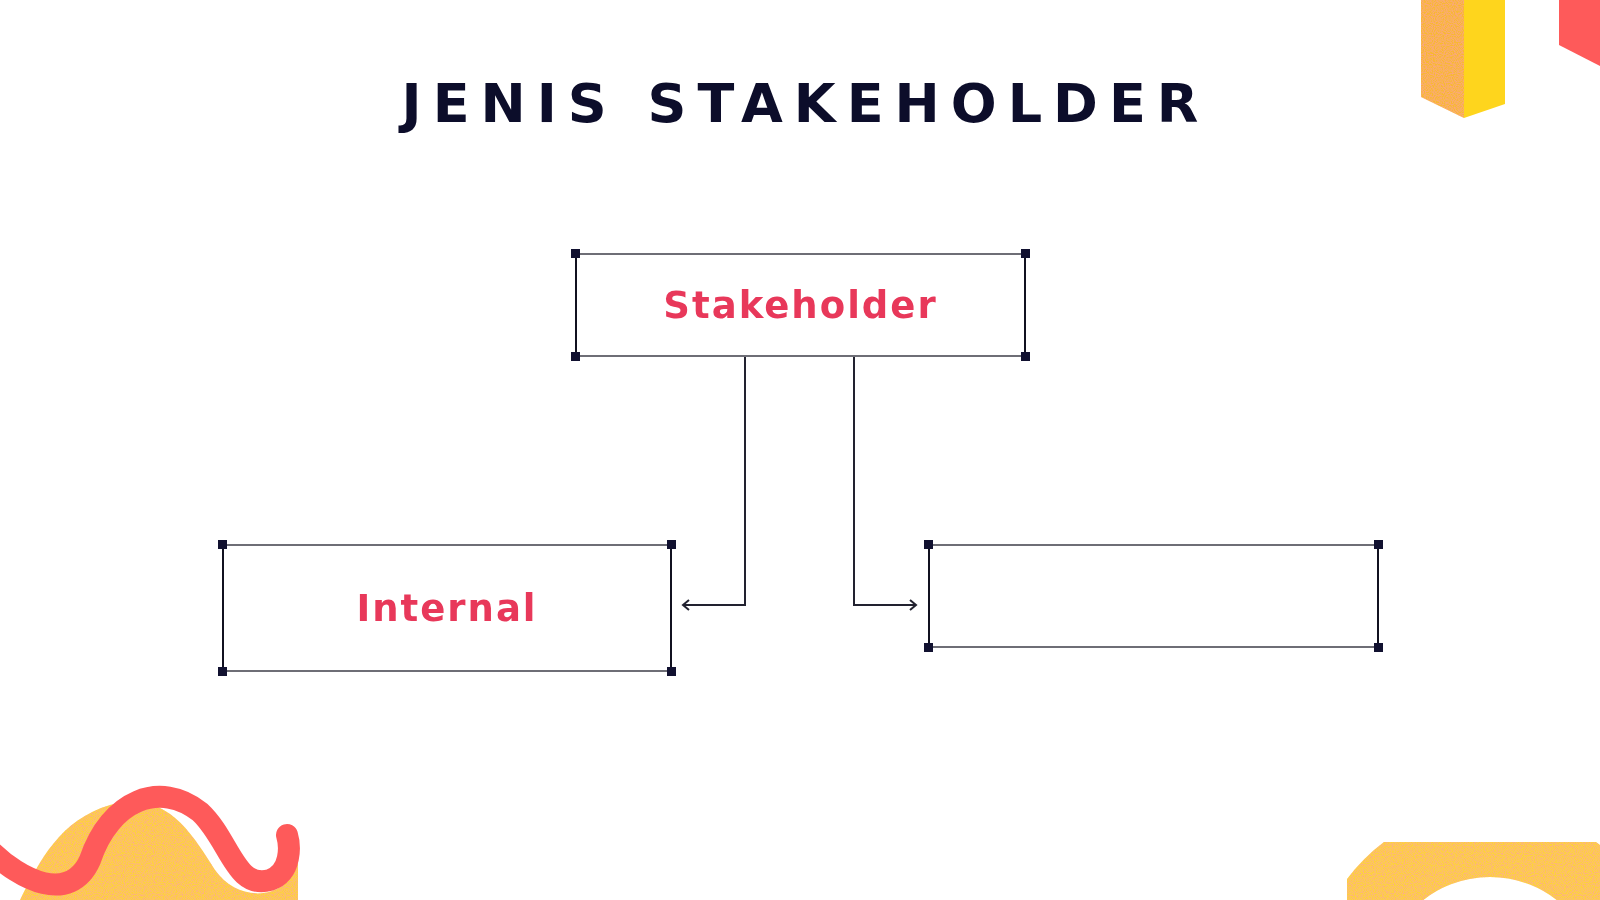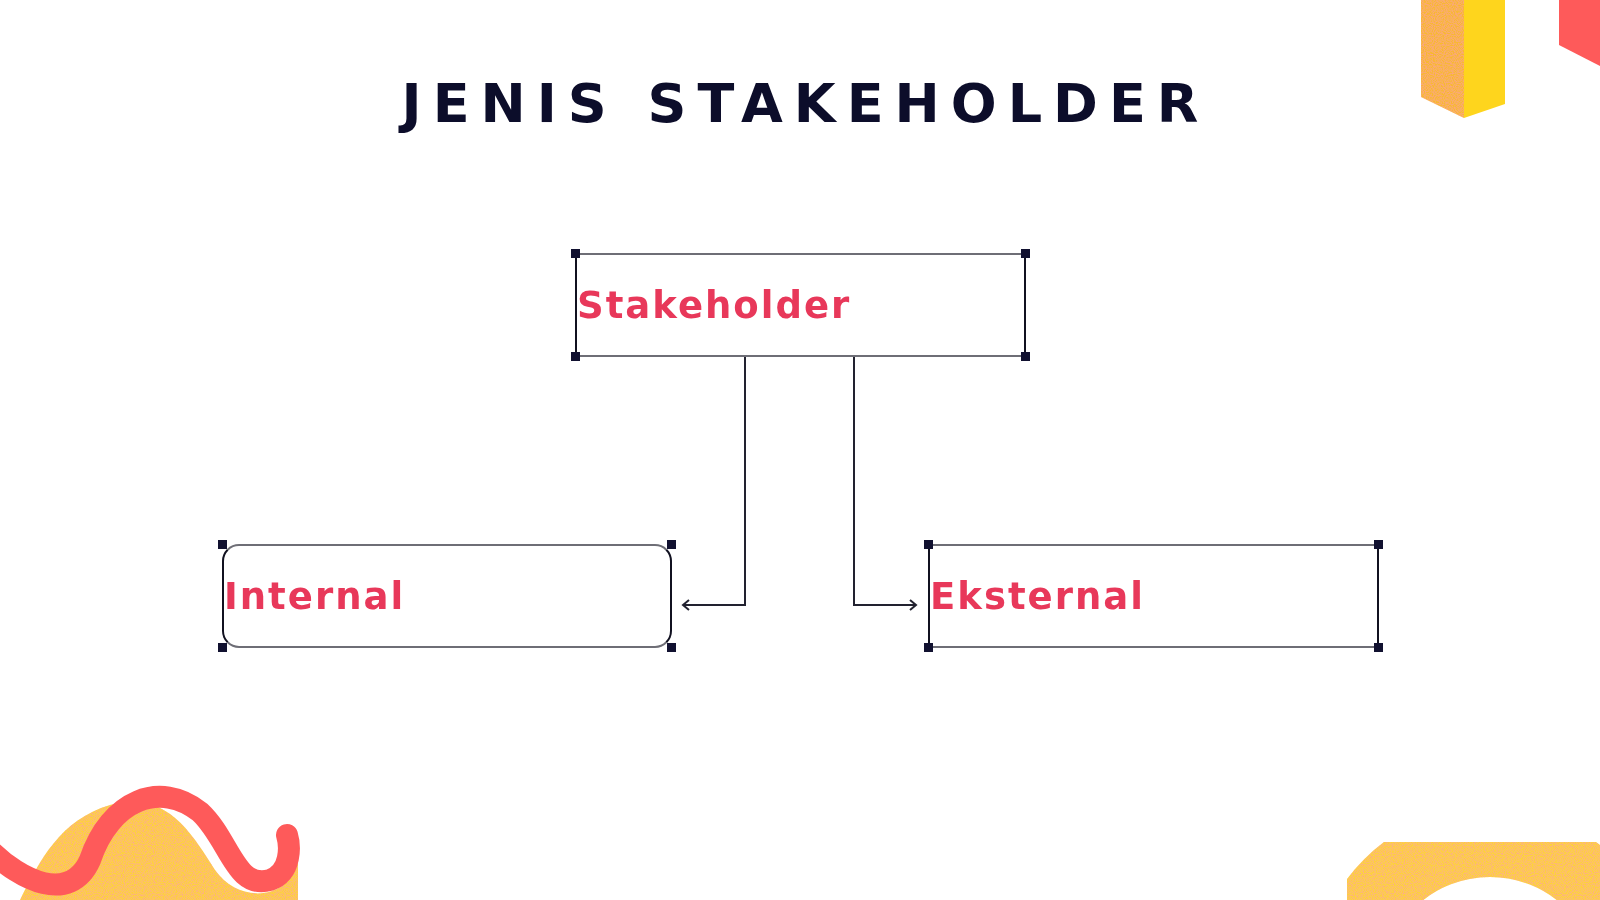--- a/index.html
+++ b/index.html
@@ -1,18 +1,18 @@
 <!DOCTYPE html>
 <html><head>
 <meta charset="utf-8">
 <style>
   html, body { margin:0; padding:0; }
   body { width:1600px; height:900px; position:relative; overflow:hidden; background:#ffffff; font-family:"DejaVu Sans", sans-serif; }
   .title { position:absolute; left:0; width:1600px; top:74px; text-align:center; font-family:"DejaVu Sans", sans-serif; font-weight:bold; font-size:54px; letter-spacing:11px; color:#0c0d2a; line-height:60px; padding-left:11px; box-sizing:border-box; }
-  .node { position:absolute; box-sizing:border-box; border-top:2px solid #6e6e76; border-bottom:2px solid #6e6e76; border-left:2px solid #111120; border-right:2px solid #111120; display:flex; align-items:center; justify-content:flex-start; }
+  .node { position:absolute; box-sizing:border-box; border-top:2px solid #6e6e76; border-bottom:2px solid #6e6e76; border-left:2px solid #111120; border-right:2px solid #111120; display:flex; align-items:center; justify-content:center; }
   .node-label { font-family:"DejaVu Sans", sans-serif; font-weight:bold; font-size:37px; letter-spacing:2px; color:#e8385a; }
   .handle { position:absolute; width:9px; height:9px; background:#111130; }
   .h-tl { left:-6px; top:-6px; } .h-tr { right:-6px; top:-6px; }
   .h-bl { left:-6px; bottom:-6px; } .h-br { right:-6px; bottom:-6px; }
   svg.layer { position:absolute; left:0; top:0; }
 </style>
 </head>
 <body>
 
 <svg class="layer" width="1600" height="900">
@@ -55,27 +55,26 @@
 <div class="title">JENIS STAKEHOLDER</div>
 
 <div class="node" style="left:575px; top:253px; width:451px; height:104px;">
   <span class="handle h-tl"></span>
   <span class="handle h-tr"></span>
   <span class="handle h-bl"></span>
   <span class="handle h-br"></span>
   <span class="node-label">Stakeholder</span>
 </div>
 
-<div class="node" style="left:222px; top:544px; width:450px; height:104px;border-radius:17px;">
+<div class="node" style="left:222px; top:544px; width:450px; height:128px;">
   <span class="handle h-tl"></span>
   <span class="handle h-tr"></span>
   <span class="handle h-bl"></span>
   <span class="handle h-br"></span>
   <span class="node-label">Internal</span>
 </div>
 
 <div class="node" style="left:928px; top:544px; width:451px; height:104px;">
   <span class="handle h-tl"></span>
   <span class="handle h-tr"></span>
   <span class="handle h-bl"></span>
   <span class="handle h-br"></span>
-  <span class="node-label">Eksternal</span>
 </div>
 
 </body></html>

